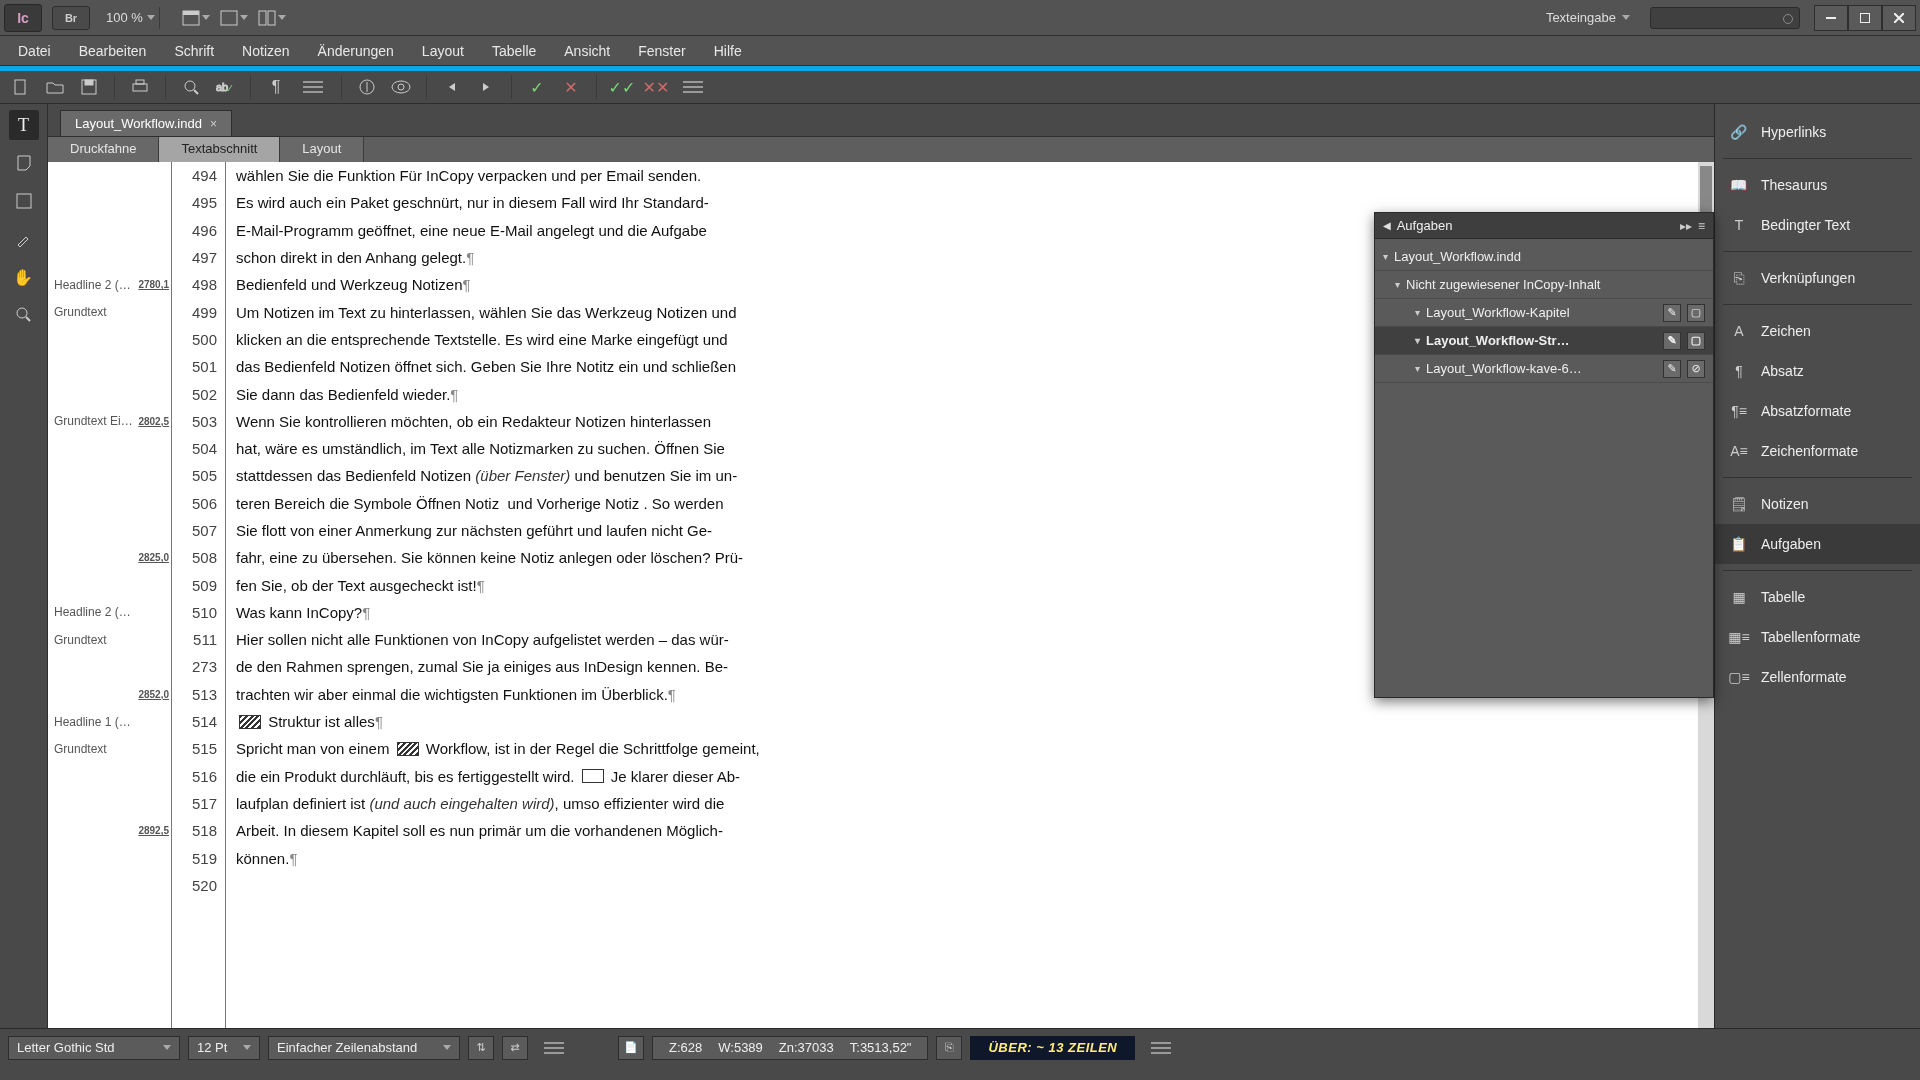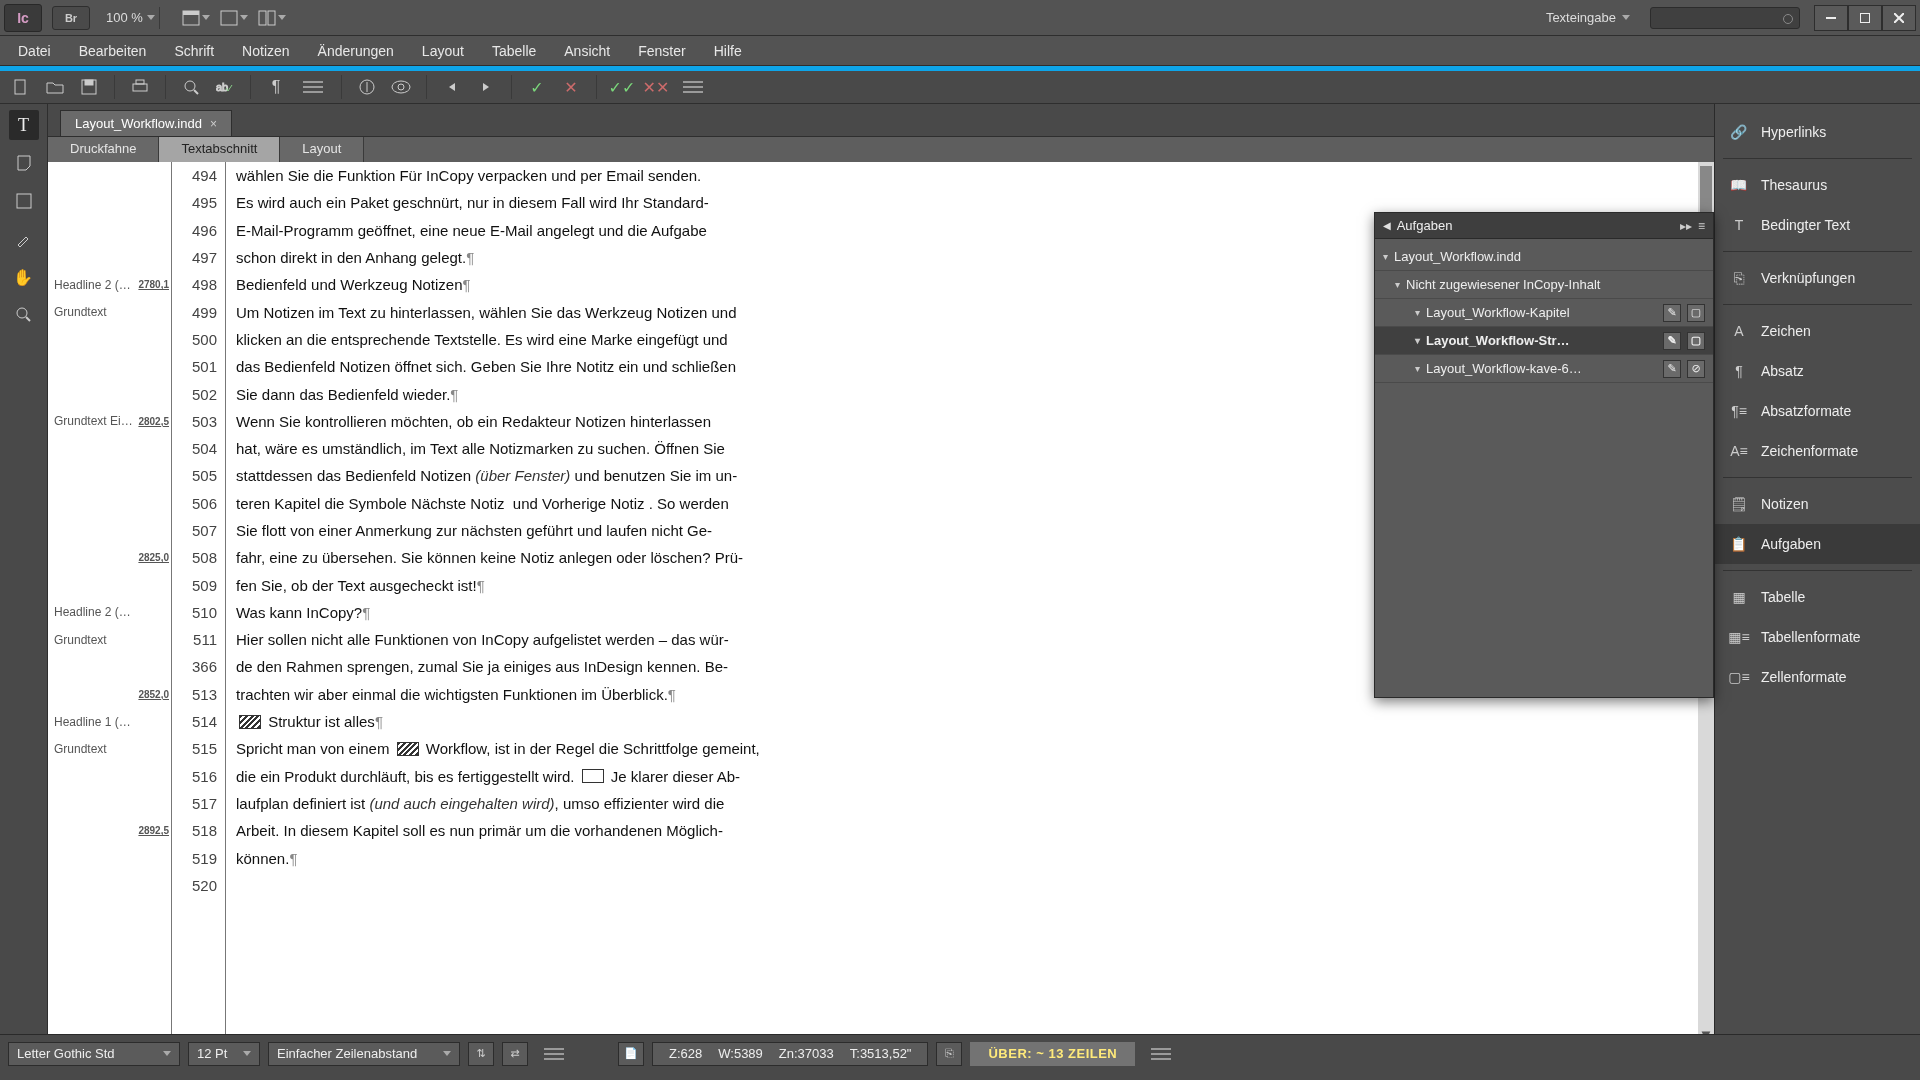--- a/index.html
+++ b/index.html
@@ -87,30 +87,30 @@
 .panel-float .pf .fic{width:22px;height:20px;border:1px solid #2a2a2a;background:#555;}
 
 
 .rightpanels{ width:206px; background:#4c4c4c; border-left:1px solid #2a2a2a; padding-top:8px; overflow:hidden;}
 .rightpanels .pitem{ height:40px; display:flex; align-items:center; gap:12px; padding:0 14px; font-size:14px; color:#eee; }
 .rightpanels .pitem.active{ background:#3a3a3a;}
 .rightpanels .pitem .picon{ width:20px; height:18px; display:flex; align-items:center; justify-content:center; color:#ccc;}
 .rightpanels .divider{ height:1px; background:#333; margin:6px 8px;}
 
 
-.statusbar{ position:absolute; bottom:8px; left:0; right:0; height:38px; background:#494949; border-top:1px solid #2a2a2a; display:flex; align-items:center; padding:0 8px; gap:8px;}
+.statusbar{ position:absolute; bottom:14px; left:0; right:0; height:38px; background:#494949; border-top:1px solid #2a2a2a; display:flex; align-items:center; padding:0 8px; gap:8px;}
 .statusbar .combo{ height:24px; background:#5b5b5b; border:1px solid #2c2c2c; display:flex; align-items:center; padding:0 8px; gap:6px; color:#eee; font-size:13px;}
 .statusbar .combo .cv{ min-width:40px;}
 .statusbar .combo.font .cv{min-width:140px;}
 .statusbar .combo.lead .cv{min-width:160px;}
 .statusbar .chv{ width:0;height:0;border-left:4px solid transparent;border-right:4px solid transparent;border-top:5px solid #aaa;}
 .statusbar .sicon{ width:26px; height:24px; background:#5b5b5b; border:1px solid #2c2c2c; display:flex; align-items:center; justify-content:center; color:#ccc; font-size:11px;}
 .statusbar .stats-box{display:flex;gap:4px;height:24px;align-items:center;background:#5b5b5b;border:1px solid #2c2c2c;padding:0 10px;font-size:13px;color:#eee;}
 .statusbar .stats-box span{margin:0 6px;}
-.statusbar .overset{ background:#737373; color:#ffea7a; font-weight:bold; height:24px; padding:0 18px; display:flex; align-items:center; font-size:13px; letter-spacing:.5px;}
+.statusbar .overset{ background:#0f172a; color:#ffea7a; font-weight:bold; height:24px; padding:0 18px; display:flex; align-items:center; font-size:13px; letter-spacing:.5px;font-style:italic;}
 .statusbar .burger { width:20px; display:flex; flex-direction:column; gap:3px; margin:0 8px;}
 .statusbar .burger span{height:2px;background:#9a9a9a;}
 
 .arrow-icn{width:0;height:0;border-top:4px solid transparent;border-bottom:4px solid transparent;}
 .arrow-icn.l{border-right:6px solid #ccc;}
 .arrow-icn.r{border-left:6px solid #ccc;}
 small.check{color:#7bd87b;font-size:16px;}
 small.xmark{color:#cc6b6b;font-size:16px;}
 </style>
 </head>
@@ -365,21 +365,21 @@
           <div class="lno">502</div>
           <div class="lno">503</div>
           <div class="lno">504</div>
           <div class="lno">505</div>
           <div class="lno">506</div>
           <div class="lno">507</div>
           <div class="lno">508</div>
           <div class="lno">509</div>
           <div class="lno">510</div>
           <div class="lno">511</div>
-          <div class="lno">366</div>
+          <div class="lno">273</div>
           <div class="lno">513</div>
           <div class="lno">514</div>
           <div class="lno">515</div>
           <div class="lno">516</div>
           <div class="lno">517</div>
           <div class="lno">518</div>
           <div class="lno">519</div>
           <div class="lno">520</div>
         </div>
       <div class="textcol" id="textcol">
@@ -388,21 +388,21 @@
           <div class="line">E-Mail-Programm geöffnet, eine neue E-Mail angelegt und die Aufgabe</div>
           <div class="line">schon direkt in den Anhang gelegt.<span class="pilcrow">¶</span></div>
           <div class="line">Bedienfeld und Werkzeug Notizen<span class="pilcrow">¶</span></div>
           <div class="line">Um Notizen im Text zu hinterlassen, wählen Sie das Werkzeug Notizen und</div>
           <div class="line">klicken an die entsprechende Textstelle. Es wird eine Marke eingefügt und</div>
           <div class="line">das Bedienfeld Notizen öffnet sich. Geben Sie Ihre Notitz ein und schließen</div>
           <div class="line">Sie dann das Bedienfeld wieder.<span class="pilcrow">¶</span></div>
           <div class="line">Wenn Sie kontrollieren möchten, ob ein Redakteur Notizen hinterlassen</div>
           <div class="line">hat, wäre es umständlich, im Text alle Notizmarken zu suchen. Öffnen Sie</div>
           <div class="line">stattdessen das Bedienfeld Notizen <span class="italic">(über Fenster)</span> und benutzen Sie im un-</div>
-          <div class="line">teren Kapitel die Symbole Nächste Notiz  und Vorherige Notiz . So werden</div>
+          <div class="line">teren Bereich die Symbole Öffnen Notiz  und Vorherige Notiz . So werden</div>
           <div class="line">Sie flott von einer Anmerkung zur nächsten geführt und laufen nicht Ge-</div>
           <div class="line">fahr, eine zu übersehen. Sie können keine Notiz anlegen oder löschen? Prü-</div>
           <div class="line">fen Sie, ob der Text ausgecheckt ist!<span class="pilcrow">¶</span></div>
           <div class="line">Was kann InCopy?<span class="pilcrow">¶</span></div>
           <div class="line">Hier sollen nicht alle Funktionen von InCopy aufgelistet werden – das wür-</div>
           <div class="line">de den Rahmen sprengen, zumal Sie ja einiges aus InDesign kennen. Be-</div>
           <div class="line">trachten wir aber einmal die wichtigsten Funktionen im Überblick.<span class="pilcrow">¶</span></div>
           <div class="line"><span class="inline-icon"></span> Struktur ist alles<span class="pilcrow">¶</span></div>
           <div class="line">Spricht man von einem <span class="inline-icon"></span> Workflow, ist in der Regel die Schrittfolge gemeint,</div>
           <div class="line">die ein Produkt durchläuft, bis es fertiggestellt wird. <span class="inline-icon" style="background:#fff;border:1px solid #333;"></span> Je klarer dieser Ab-</div>

